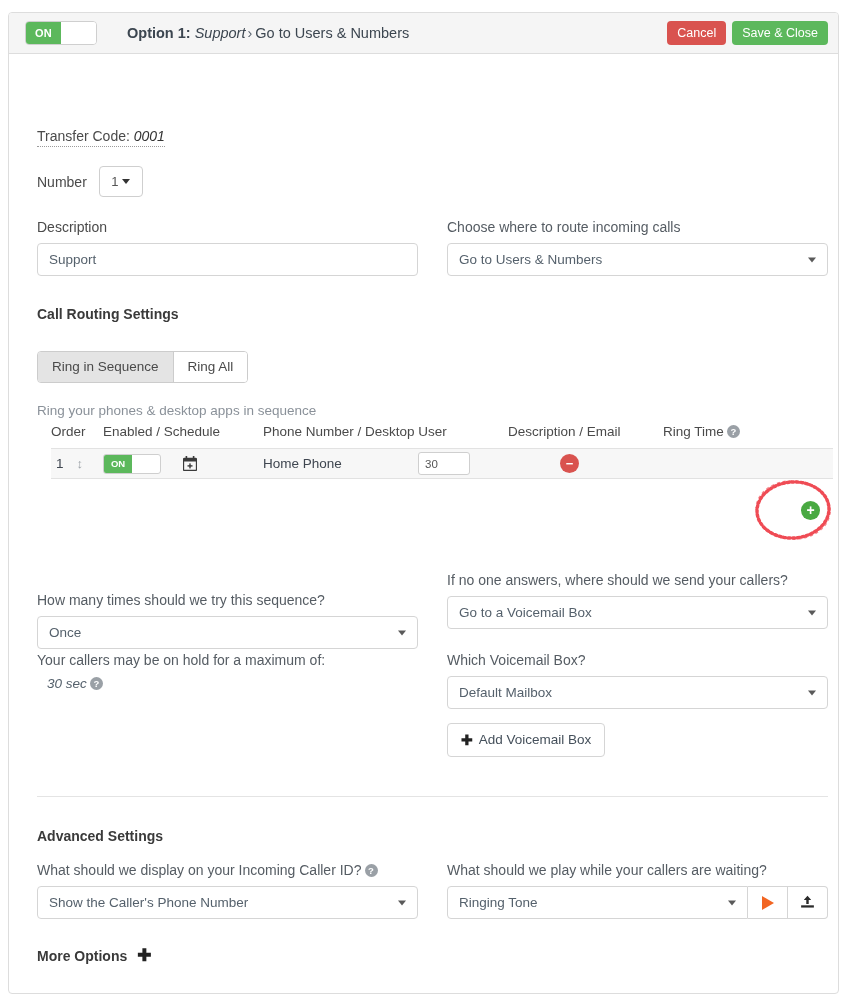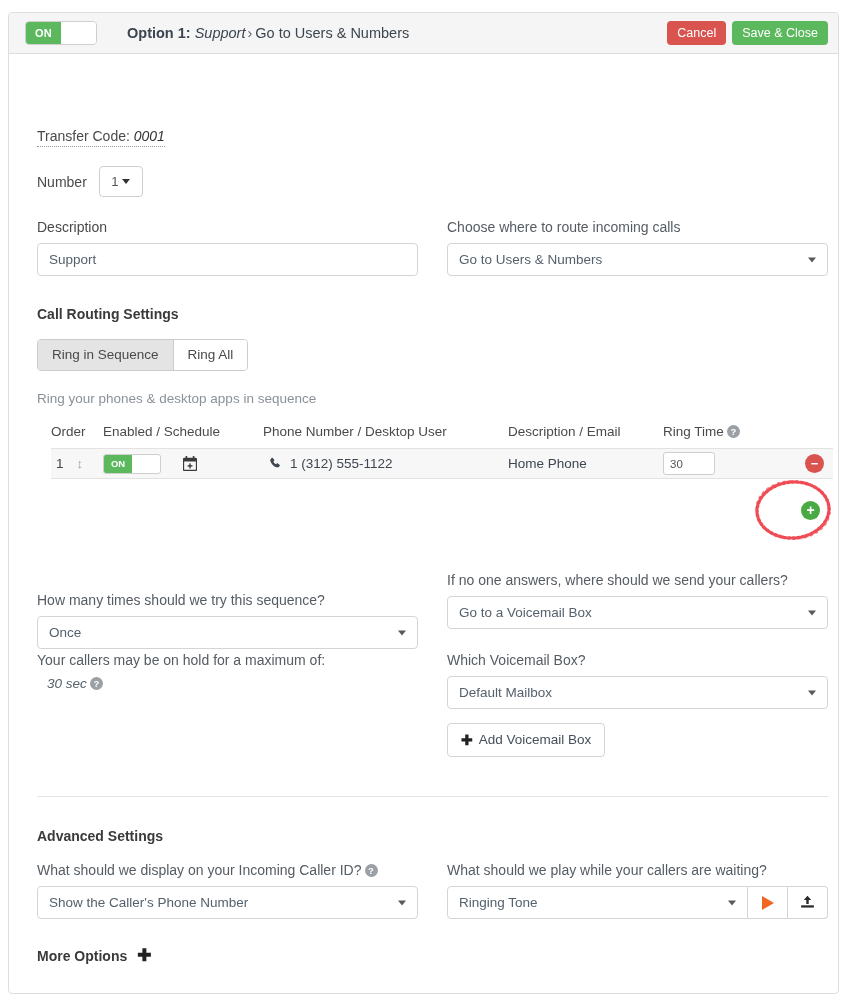--- a/index.html
+++ b/index.html
@@ -385,21 +385,21 @@
       <div class="col-right" style="top:165px;">
         <div class="fld-label">Choose where to route incoming calls</div>
         <div class="sel">
           <span>Go to Users &amp; Numbers</span>
           <span class="caret"></span>
         </div>
       </div>
 
       <div class="col-left" style="top:252px;">
         <div class="sec-title">Call Routing Settings</div>
-        <div class="seg" style="margin-top:17px;">
+        <div class="seg" style="margin-top:29px;">
           <div class="active">Ring in Sequence</div>
           <div>Ring All</div>
         </div>
         <div class="hint" style="margin-top:20px;">Ring your phones &amp; desktop apps in sequence</div>
       </div>
 
       <div class="tbl" style="top:370px;">
         <div class="tbl-head">
           <div class="c-order">Order</div>
           <div class="c-en">Enabled / Schedule</div>
@@ -425,28 +425,20 @@
               <svg width="14" height="15" viewBox="0 0 14 15" aria-hidden="true">
                 <rect x="0.5" y="2.5" width="13" height="12" rx="1" fill="none" stroke="#3b3b3b" stroke-width="1.3"></rect>
                 <rect x="0.5" y="2.5" width="13" height="3" fill="#3b3b3b"></rect>
                 <rect x="2.6" y="0" width="1.6" height="3.4" fill="#3b3b3b"></rect>
                 <rect x="9.8" y="0" width="1.6" height="3.4" fill="#3b3b3b"></rect>
                 <rect x="6.3" y="7.4" width="1.4" height="5" fill="#3b3b3b"></rect>
                 <rect x="4.5" y="9.2" width="5" height="1.4" fill="#3b3b3b"></rect>
               </svg>
             </span>
           </div>
-          <div class="c-ph" style="display:flex;align-items:center;gap:8px;padding-left:6px;">
-            <span style="line-height:0;">
-              <svg width="13" height="13" viewBox="0 0 16 16" aria-hidden="true">
-                <path d="M3.2 1.2c.5-.4 1.2-.3 1.6.2l1.5 2c.3.4.3 1-.1 1.4l-.9.8c.7 1.5 1.9 2.7 3.4 3.4l.8-.9c.4-.4.9-.4 1.4-.1l2 1.5c.5.4.6 1.1.2 1.6l-1 1.2c-.4.5-1.1.6-1.7.4C6.6 12.6 3.4 9.4 1.6 4.6c-.2-.6-.1-1.3.4-1.7l1.2-1.7z" fill="#3f4650"></path>
-              </svg>
-            </span>
-            <span>1 (312) 555-1122</span>
-          </div>
           <div class="c-desc">Home Phone</div>
           <div class="c-ring">
             <div class="ring-inp">30</div>
           </div>
           <div class="c-act" style="display:flex;justify-content:flex-end;padding-right:4px;">
             <div class="circ circ-minus">−</div>
           </div>
         </div>
 
         <div style="height:62px;display:flex;align-items:center;justify-content:flex-end;padding-right:13px;">

